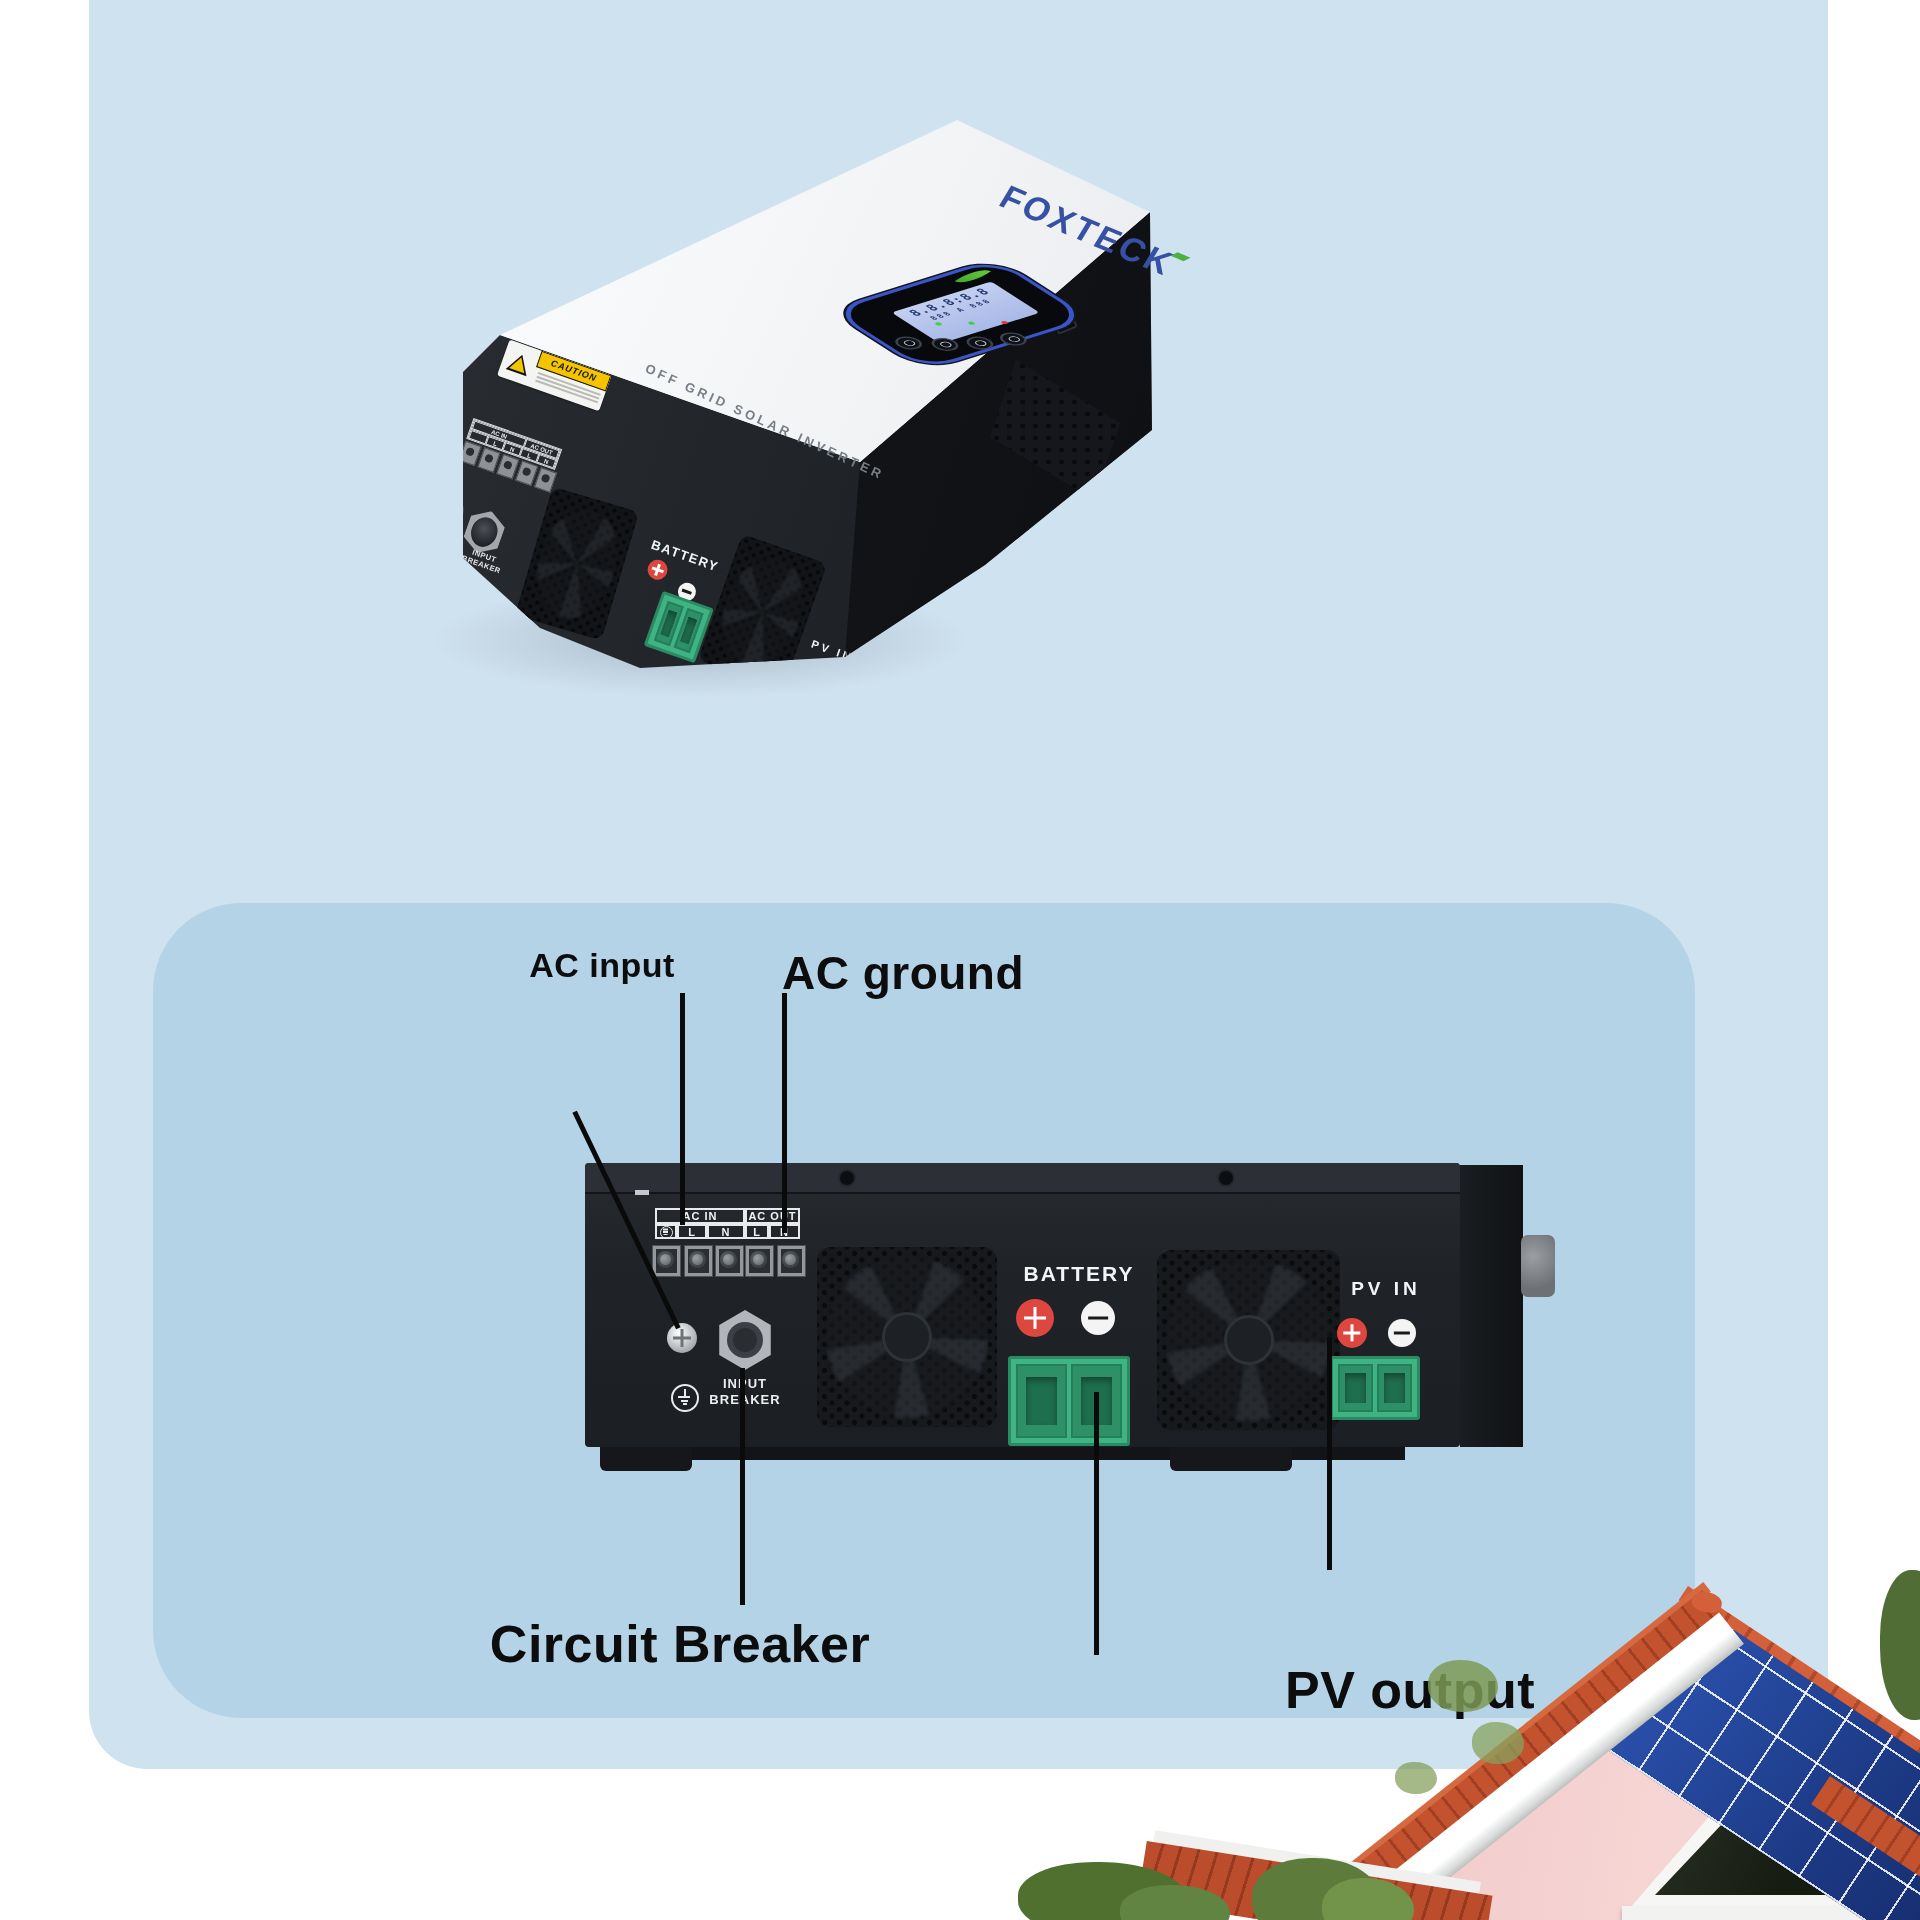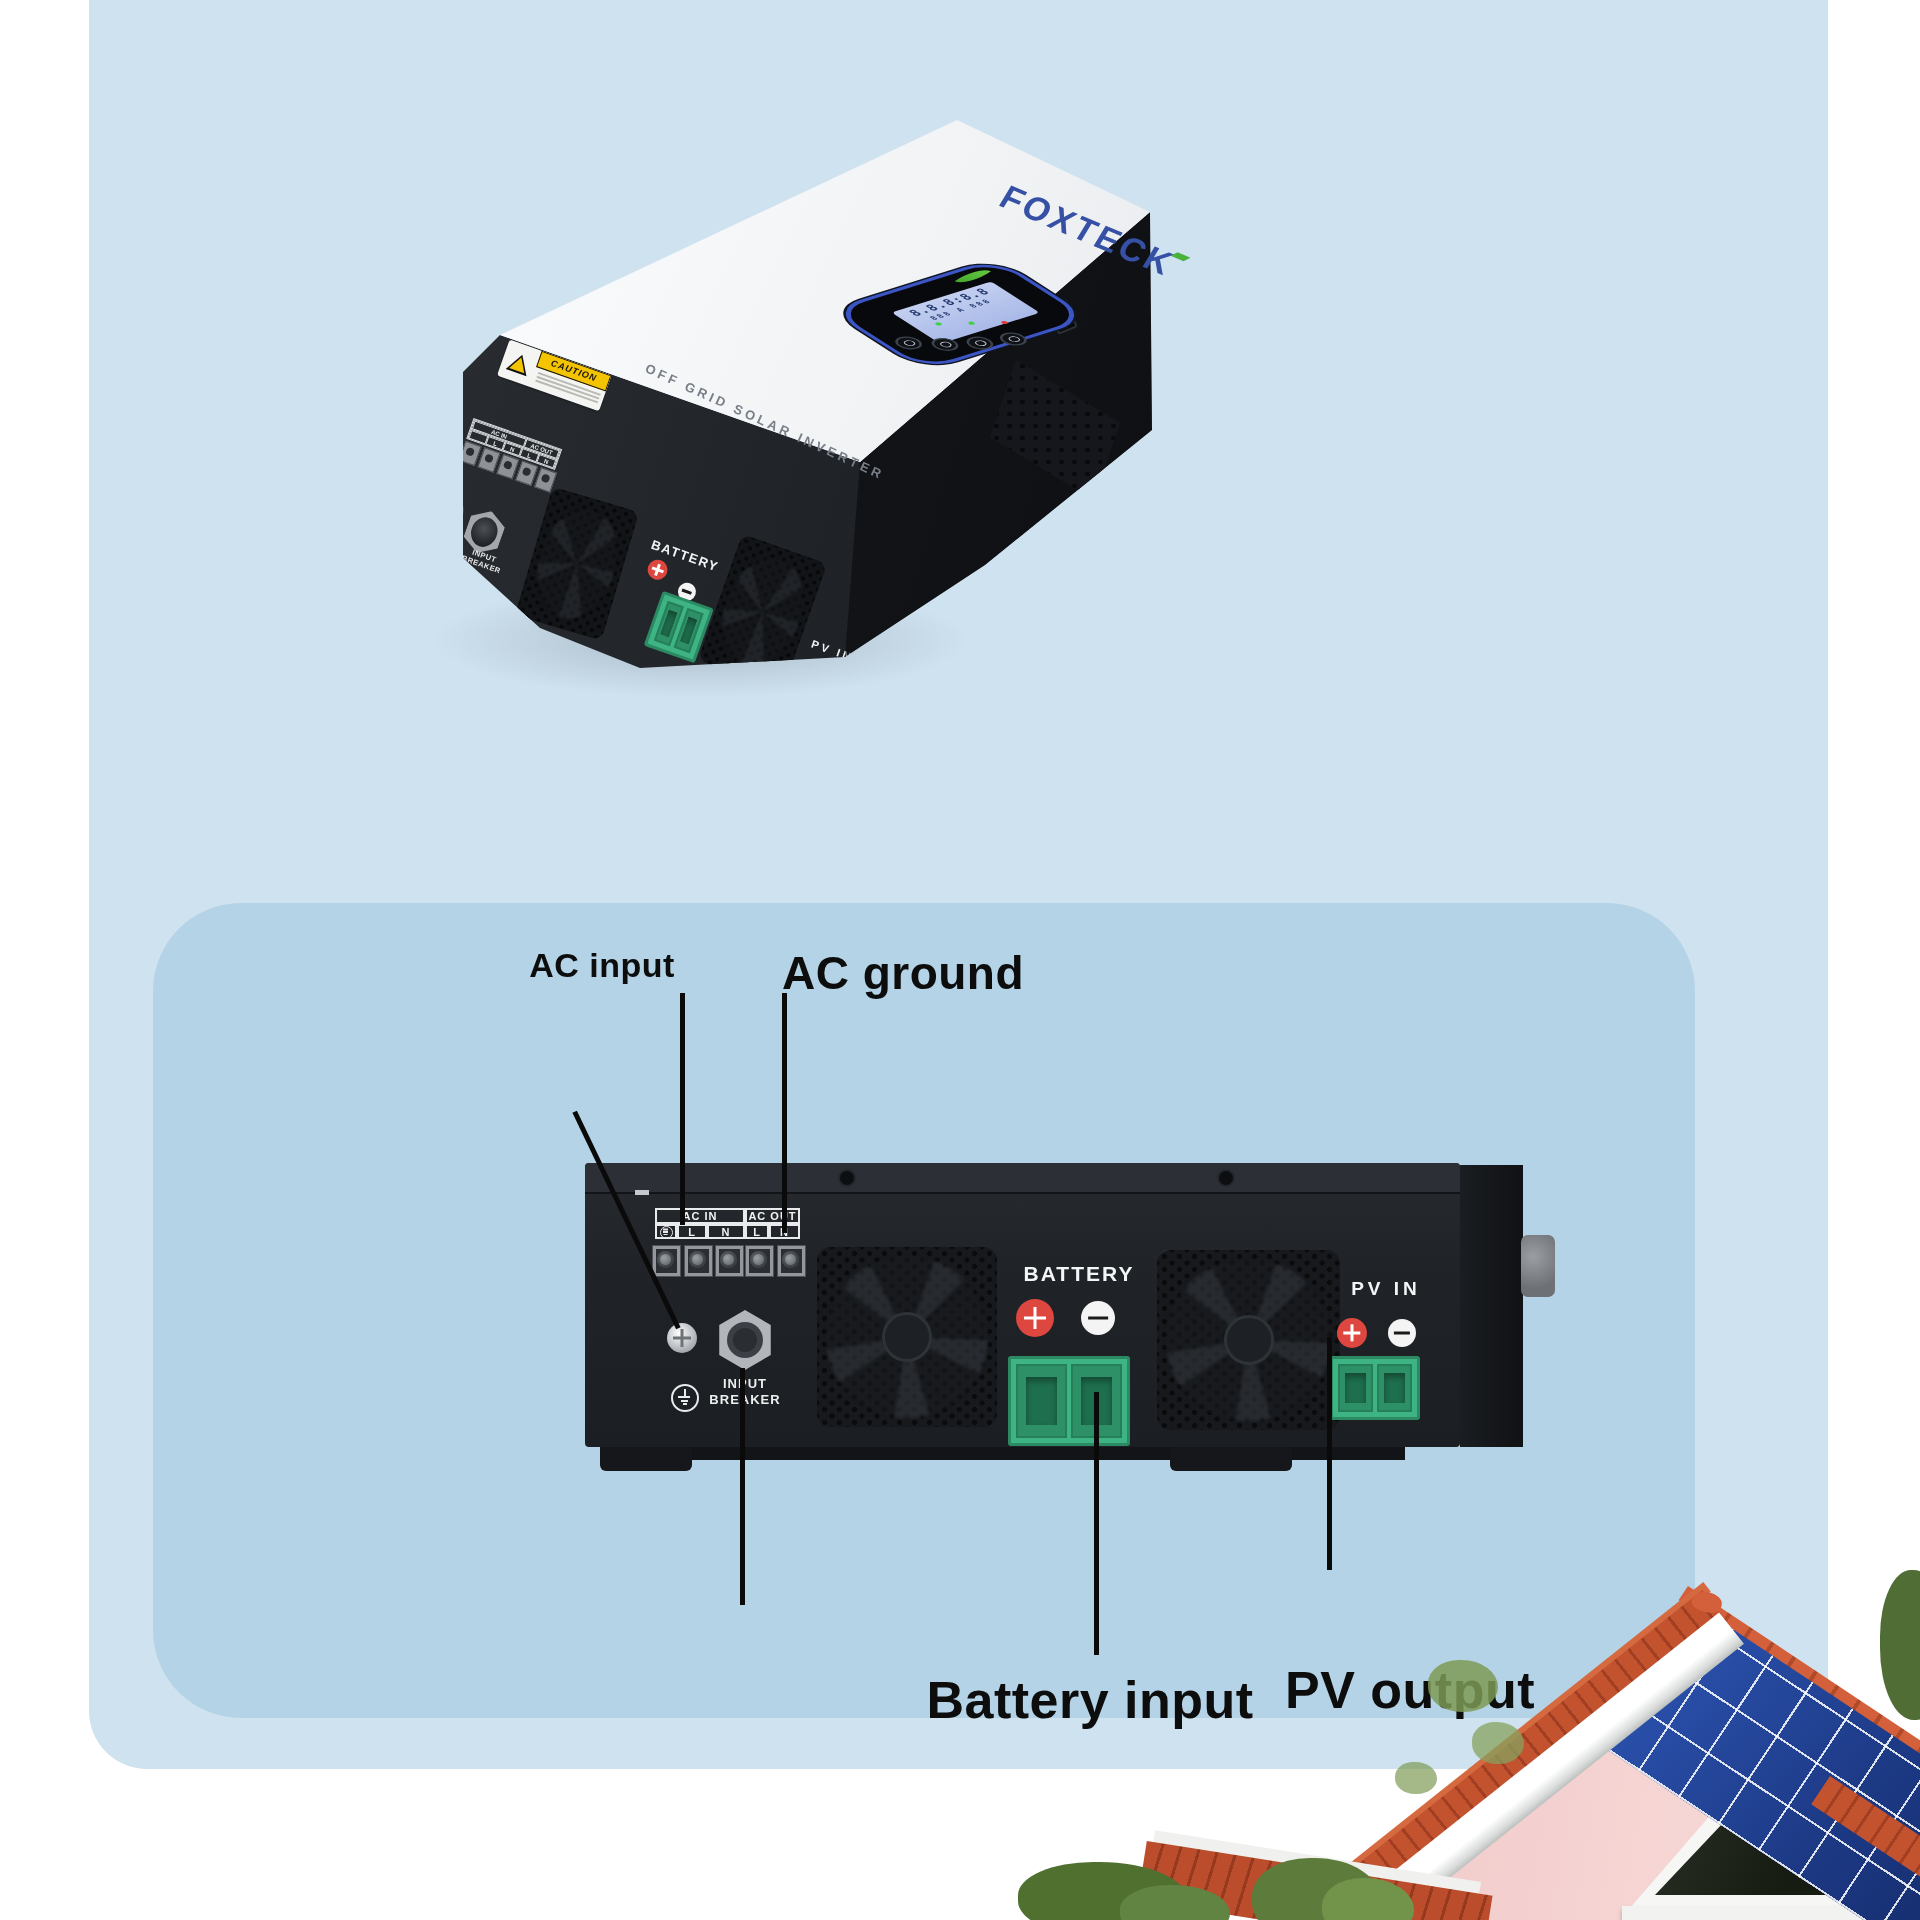--- a/index.html
+++ b/index.html
@@ -319,21 +319,21 @@
 
   <div class="ptr" style="left:680px;top:993px;height:232px;"></div>
   <div class="ptr" style="left:782px;top:993px;height:240px;"></div>
   <div class="ptr" style="left:624px;top:1100px;height:240px;transform:rotate(-25.6deg);"></div>
   <div class="ptr" style="left:740px;top:1368px;height:237px;"></div>
   <div class="ptr" style="left:1094px;top:1392px;height:263px;"></div>
   <div class="ptr" style="left:1327px;top:1337px;height:233px;"></div>
 
   <div class="lbl" style="left:602px;top:946px;font-size:34px;">AC input</div>
   <div class="lbl" style="left:903px;top:946px;font-size:46px;">AC ground</div>
-  <div class="lbl" style="left:1090px;top:1670px;font-size:52px;">Battery input</div>
+  <div class="lbl" style="left:680px;top:1614px;font-size:52px;">Circuit Breaker</div>
   <div class="lbl" style="left:1410px;top:1660px;font-size:52px;">PV output</div>
 
   <div class="house">
 
     <div class="rot" style="left:0;top:0;width:920px;height:380px;background:linear-gradient(100deg,#e2adb0 12%,#f1cbcb 45%,#f6d6d4 75%);clip-path:polygon(715px 95px,920px 242px,920px 380px,385px 380px);"></div>
 
     <div class="rot" style="left:630px;top:218px;width:250px;height:150px;background:#f6f7f5;clip-path:polygon(52% 0,100% 100%,0 100%);"></div>
     <div class="rot" style="left:655px;top:245px;width:196px;height:110px;background:linear-gradient(115deg,#2a3024,#171c13 70%);clip-path:polygon(53% 0,100% 100%,0 100%);"></div>
     <div class="rot" style="left:622px;top:366px;width:256px;height:15px;background:#f2f3f1;box-shadow:0 4px 5px rgba(90,60,60,.35);"></div>
 

